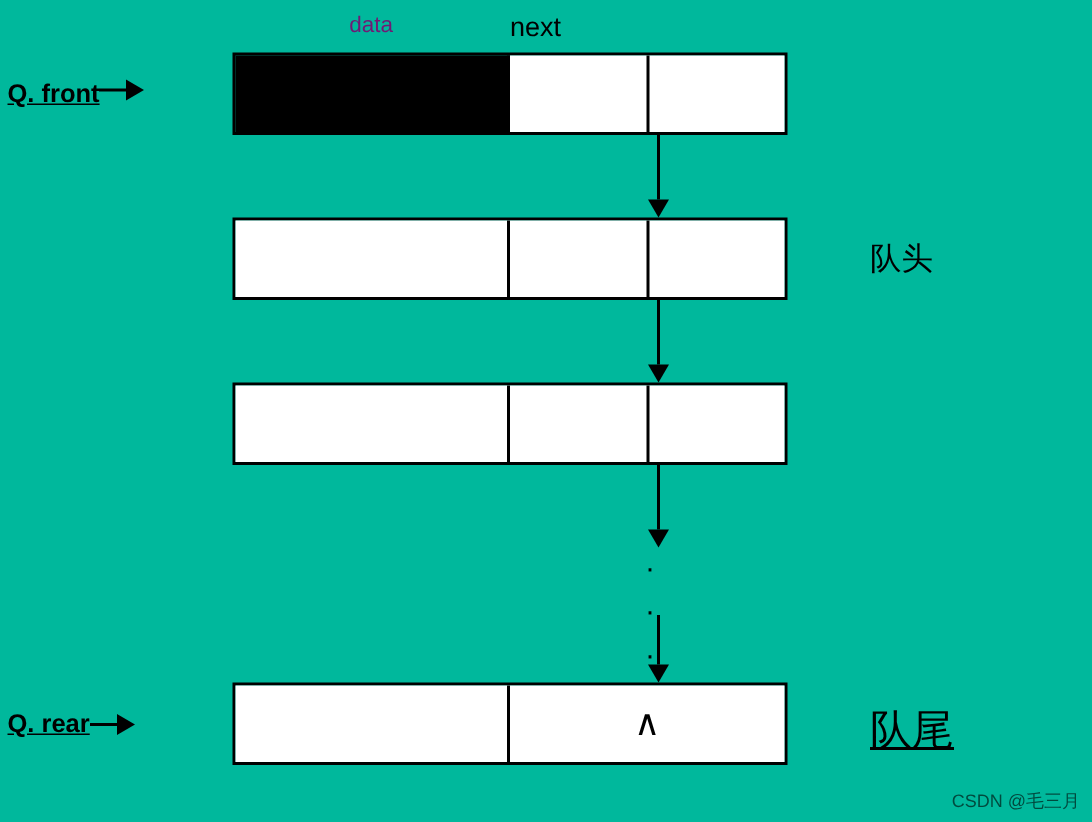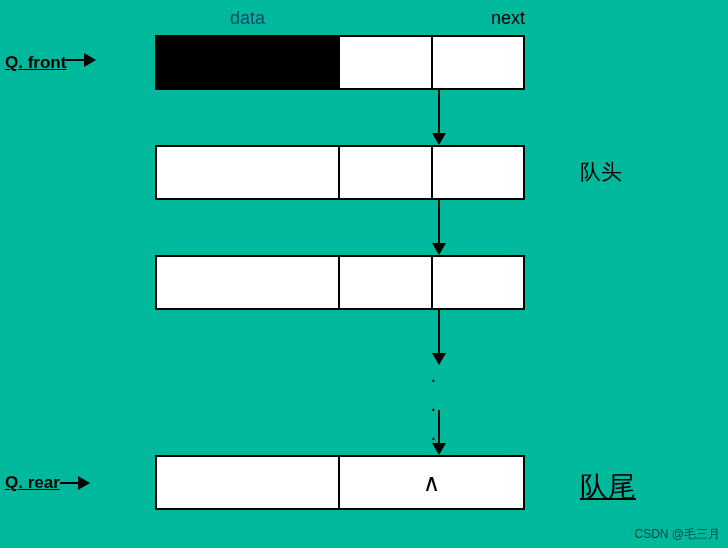--- a/index.html
+++ b/index.html
@@ -23,26 +23,26 @@
     .header-labels {
       position: absolute;
       top: 8px;
       left: 155px;
       display: flex;
       gap: 0;
     }
     .header-data {
       width: 185px;
       text-align: center;
-      font-size: 18px;
-      color: #0c4a6e;
+      font-size: 15px;
+      color: #701a75;
     }
     .header-next {
       width: 185px;
-      text-align: right;
+      text-align: left;
       font-size: 18px;
       color: #000;
     }
 
     
     .node {
       position: absolute;
       left: 155px;
       display: flex;
       width: 370px;

